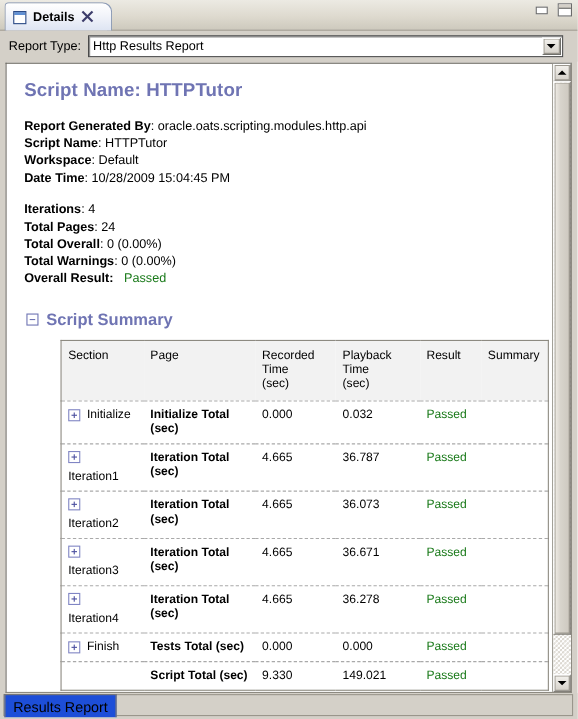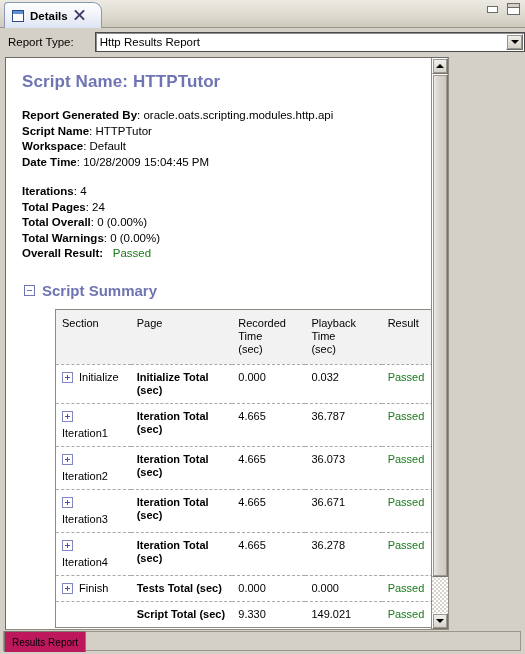--- a/index.html
+++ b/index.html
@@ -108,21 +108,21 @@
     background: #d4d0c8;
     display: flex; align-items: center;
     box-sizing: border-box;
   }
   #report-type-label {
     margin-left: 8px;
     font-size: 11.5px;
     white-space: nowrap;
   }
   #report-type-combo {
-    margin-left: 21px;
+    margin-left: 6px;
     width: 432px; height: 20px;
     background: #ffffff;
     border: 1px solid #4a4a4a;
     box-shadow: inset 1px 1px 0 #8c8c8c;
     display: flex; align-items: center;
     box-sizing: border-box;
     position: relative;
   }
   #report-type-value {
     padding-left: 4px;
@@ -153,21 +153,21 @@
     width: 0; height: 0;
     border-left: 4px solid transparent;
     border-right: 4px solid transparent;
     border-bottom: 4px solid #000;
   }
 
   
   #content-frame {
     position: absolute;
     left: 5px; top: 57px;
-    width: 444px; height: 573px;
+    width: 515px; height: 573px;
     background: #ffffff;
     border: 1px solid #8d8a81;
     border-top-color: #6e6b64;
     border-left-color: #6e6b64;
     box-sizing: border-box;
     overflow: hidden;
   }
   #report-body {
     position: absolute;
     left: 0; top: 0;
@@ -347,25 +347,25 @@
     background: #d4d0c8;
     border: 1px solid #9a968c;
     box-sizing: border-box;
   }
   #bottom-tab {
     position: absolute;
     left: 0px; top: -1px;
     height: 21px;
     padding: 0 7px;
     display: flex; align-items: center;
-    background: #be185d;
+    background: #1d4ed8;
     border: 1px solid #7e7a72;
     border-bottom: none;
     box-sizing: border-box;
-    font-size: 10px;
+    font-size: 13px;
   }
 </style>
 </head>
 <body>
 
 <div id="view-shell">
 
   <div id="tab-strip">
     <div id="tab-details">
       <span class="doc-icon"></span>

